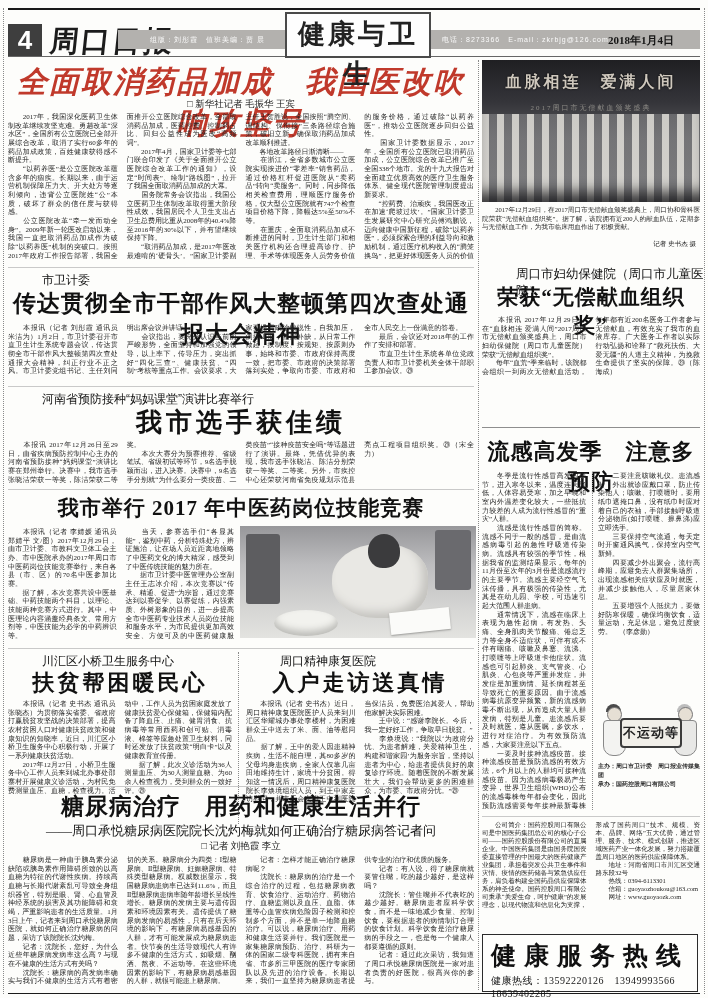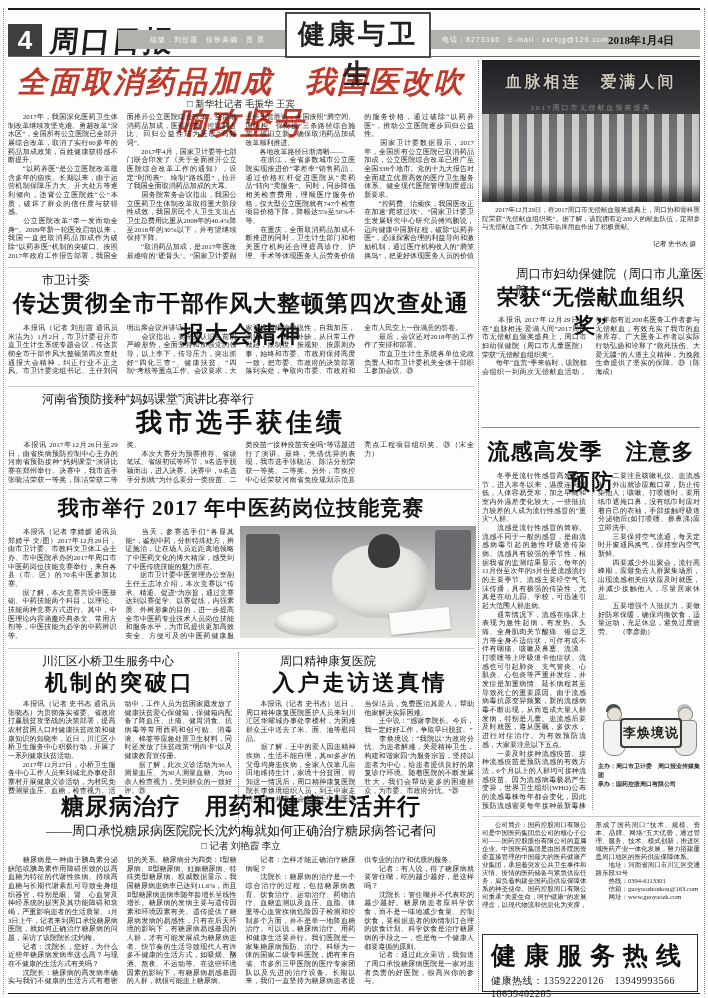--- a/index.html
+++ b/index.html
@@ -120,21 +120,21 @@
     <div class="shape" style="left:195px;top:4px;width:36px;height:60px;background:#6a6a6e;border-radius:3px;"></div>
     <div class="shape" style="left:92px;top:18px;width:96px;height:74px;background:#e9e8e4;border-radius:48% 44% 40% 46%;box-shadow:inset -6px -6px 10px #c4c3bf;"></div>
     <div class="shape" style="left:128px;top:8px;width:32px;height:34px;background:#3b3b3d;border-radius:50% 50% 44% 46%;"></div>
     <div class="shape" style="left:150px;top:84px;width:60px;height:22px;background:#fbfbf9;transform:rotate(-6deg);box-shadow:0 1px 2px #9a9a98;"></div>
     <div class="shape" style="left:34px;top:84px;width:64px;height:26px;background:#f2f2ee;border-radius:50%;box-shadow:inset 0 -5px 7px #bdbdb9;"></div>
   </div>
 
   <div class="abs lightrule" style="left:8px;top:648px;width:466px;height:1px;"></div>
 
   <div class="abs kicker" style="left:10px;top:653px;">川汇区小桥卫生服务中心</div>
-  <div class="abs headline" style="left:8px;top:668px;width:224px;font-size:22px;letter-spacing:3px;">机制的突破口</div>
+  <div class="abs headline" style="left:8px;top:668px;width:224px;font-size:22px;letter-spacing:3px;">扶贫帮困暖民心</div>
   <div class="abs body-text cols2" style="left:8px;top:700px;width:224px;height:122px;">　　本报讯（记者 史书杰 通讯员 张晓杰）为贯彻落实省委、省政府打赢脱贫攻坚战的决策部署，提高农村贫困人口对健康扶贫政策和健康知识的知晓率，近日，川汇区小桥卫生服务中心积极行动，开展了一系列健康扶贫活动。
 　　2017年12月27日，小桥卫生服务中心工作人员来到城北办事处邵寨村开展健康义诊活动，为村民免费测量血压、血糖，检查视力。活动中，工作人员为贫困家庭发放了健康扶贫爱心保健箱，保健箱内配备了降血压、止痛、健胃消食、抗病毒等常用西药和创可贴、消毒液、棉签等应急处置卫生材料，同时还发放了扶贫政策“明白卡”以及健康教育宣传册。
 　　据了解，此次义诊活动为36人测量血压、为30人测量血糖、为60余人检查视力，受到群众的一致好评。㉙</div>
 
   <div class="abs dottedv" style="left:238px;top:652px;height:172px;"></div>
 
   <div class="abs kicker" style="left:248px;top:653px;">周口精神康复医院</div>
   <div class="abs headline" style="left:246px;top:668px;width:228px;font-size:22px;letter-spacing:3px;">入户走访送真情</div>
   <div class="abs body-text cols2" style="left:246px;top:700px;width:228px;height:122px;">　　本报讯（记者 史书杰）近日，周口精神康复医院医护人员来到川汇区华耀城办事处李楼村，为困难群众王中送去了米、面、油等慰问品。
 　　据了解，王中的爱人因患精神疾病，生活不能自理，其80多岁的父母均身患疾病，全家人仅靠几亩田地维持生计，家境十分贫困。得知这一情况后，周口精神康复医院院长李焕境组织人员，到王中家走访慰问，并表示会安排王中到医院当保洁员，免费医治其爱人，帮助他家解决实际困难。
@@ -186,21 +186,21 @@
 　　四要减少外出聚会，流行高峰期，应避免去人群聚集场所，出现流感相关症状应及时就医，并减少接触他人，尽量居家休息。
 　　五要增强个人抵抗力，要做好防寒保暖，确保均衡饮食，适量运动，充足休息，避免过度疲劳。　（李彦勋）</div>
 
   <div class="abs" style="left:598px;top:700px;width:102px;height:112px;">
     <div class="hair" style="left:8px;top:4px;"></div>
     <div class="head" style="left:9px;top:7px;"></div>
     <div class="bodyshape" style="left:5px;top:20px;width:21px;height:34px;border-radius:4px 4px 10px 10px;"></div>
     <div class="hair" style="left:79px;top:4px;background:#bdbdbd;"></div>
     <div class="head" style="left:80px;top:7px;"></div>
     <div class="bodyshape" style="left:76px;top:20px;width:21px;height:34px;border-radius:4px 4px 10px 10px;background:#e8e8e6;"></div>
-    <div id="cartoonsign" class="abs" style="left:22px;top:18px;width:58px;height:26px;">李焕境说</div>
+    <div id="cartoonsign" class="abs" style="left:22px;top:18px;width:58px;height:26px;">不运动等</div>
     <div class="abs cartoonline" style="left:0;top:62px;width:102px;">主办：周口市卫计委　周口报业传媒集团</div>
     <div class="abs cartoonline" style="left:0;top:80px;width:102px;">承办：国药控股周口有限公司</div>
   </div>
 
   <div class="abs lightrule" style="left:482px;top:816px;width:218px;height:1px;"></div>
 
   <div class="abs body-text cols2" style="left:482px;top:821px;width:218px;height:108px;font-size:6.5px;">　　公司简介：国药控股周口有限公司是中国医药集团总公司的核心子公司——国药控股股份有限公司的直属企业。中国医药集团是由国务院国资委直接管理的中国最大的医药健康产业集团，承担着突发公共卫生事件和灾情、疫情的医药储备与紧急供应任务，肩负着构建全国药品供应保障体系的神圣使命。国药控股周口有限公司秉承“关爱生命，呵护健康”的发展理念，以现代物流和信息化为支撑，形成了国药周口“技术、规模、资本、品牌、网络”五大优势，通过管理、服务、技术、模式创新，推进区域医药产业一体化发展，努力搭建覆盖周口地区的医药供应保障体系。
 　　地址：河南省周口市川汇区交通路东段32号
 　　热线：0394-6113301
 　　信箱：guoyaozhoukou@163.com

